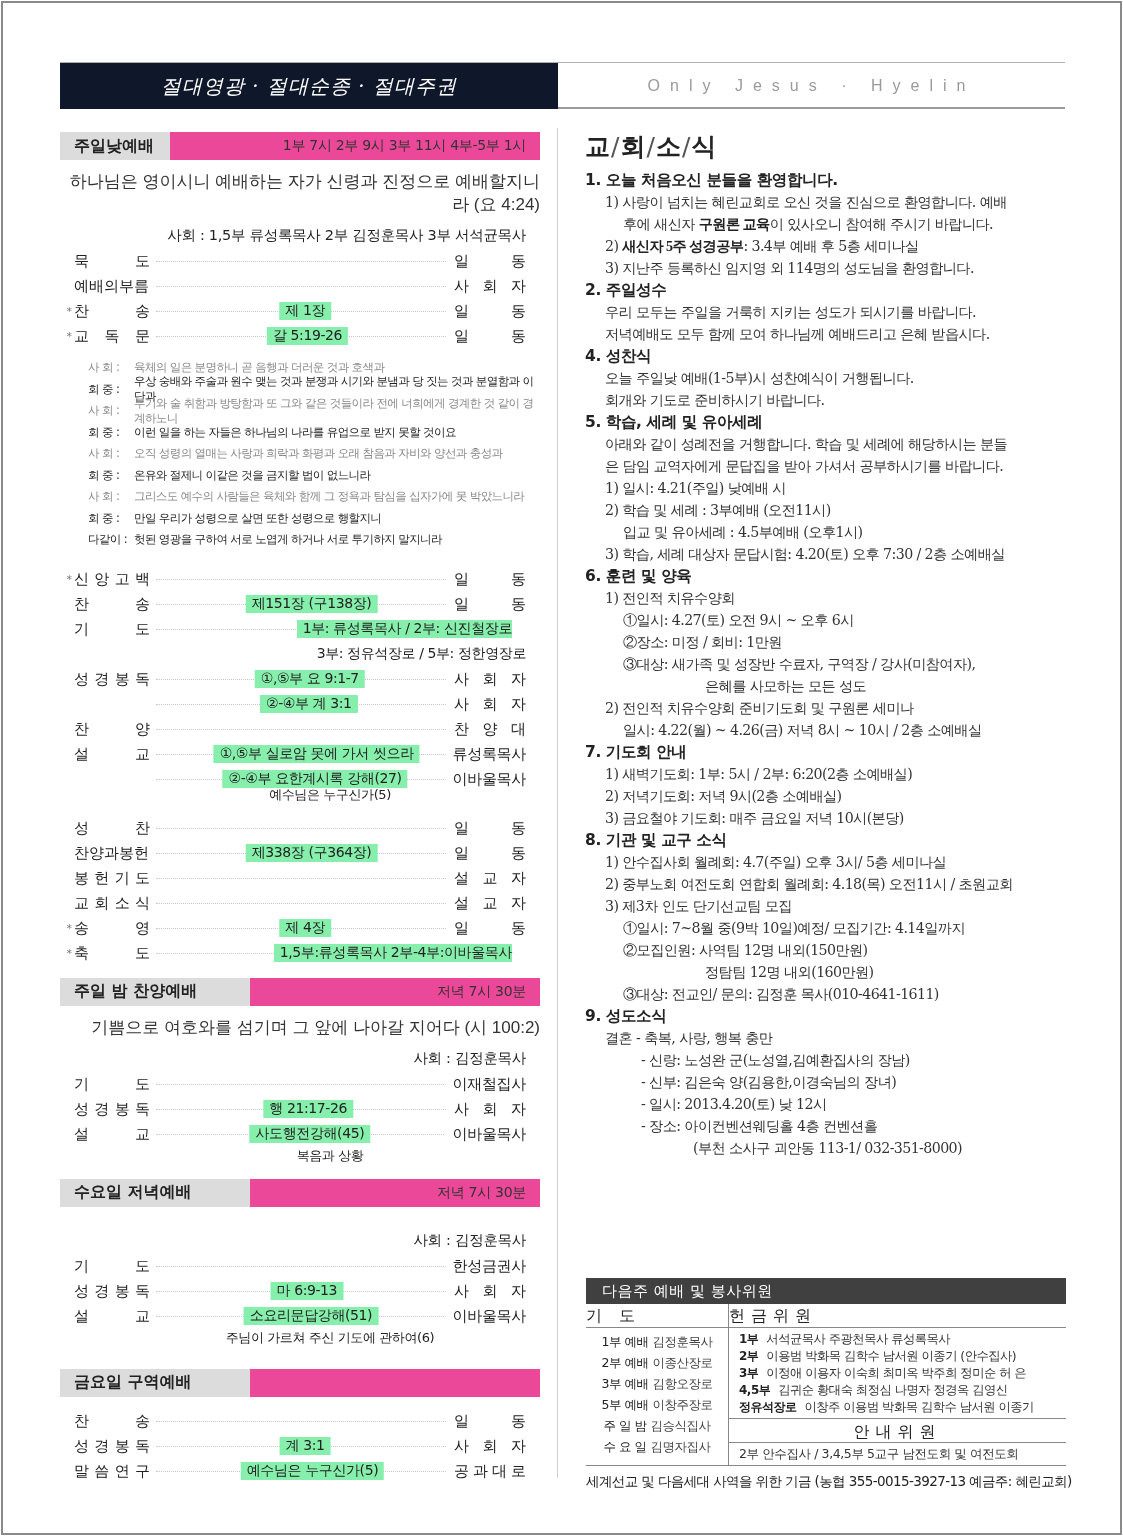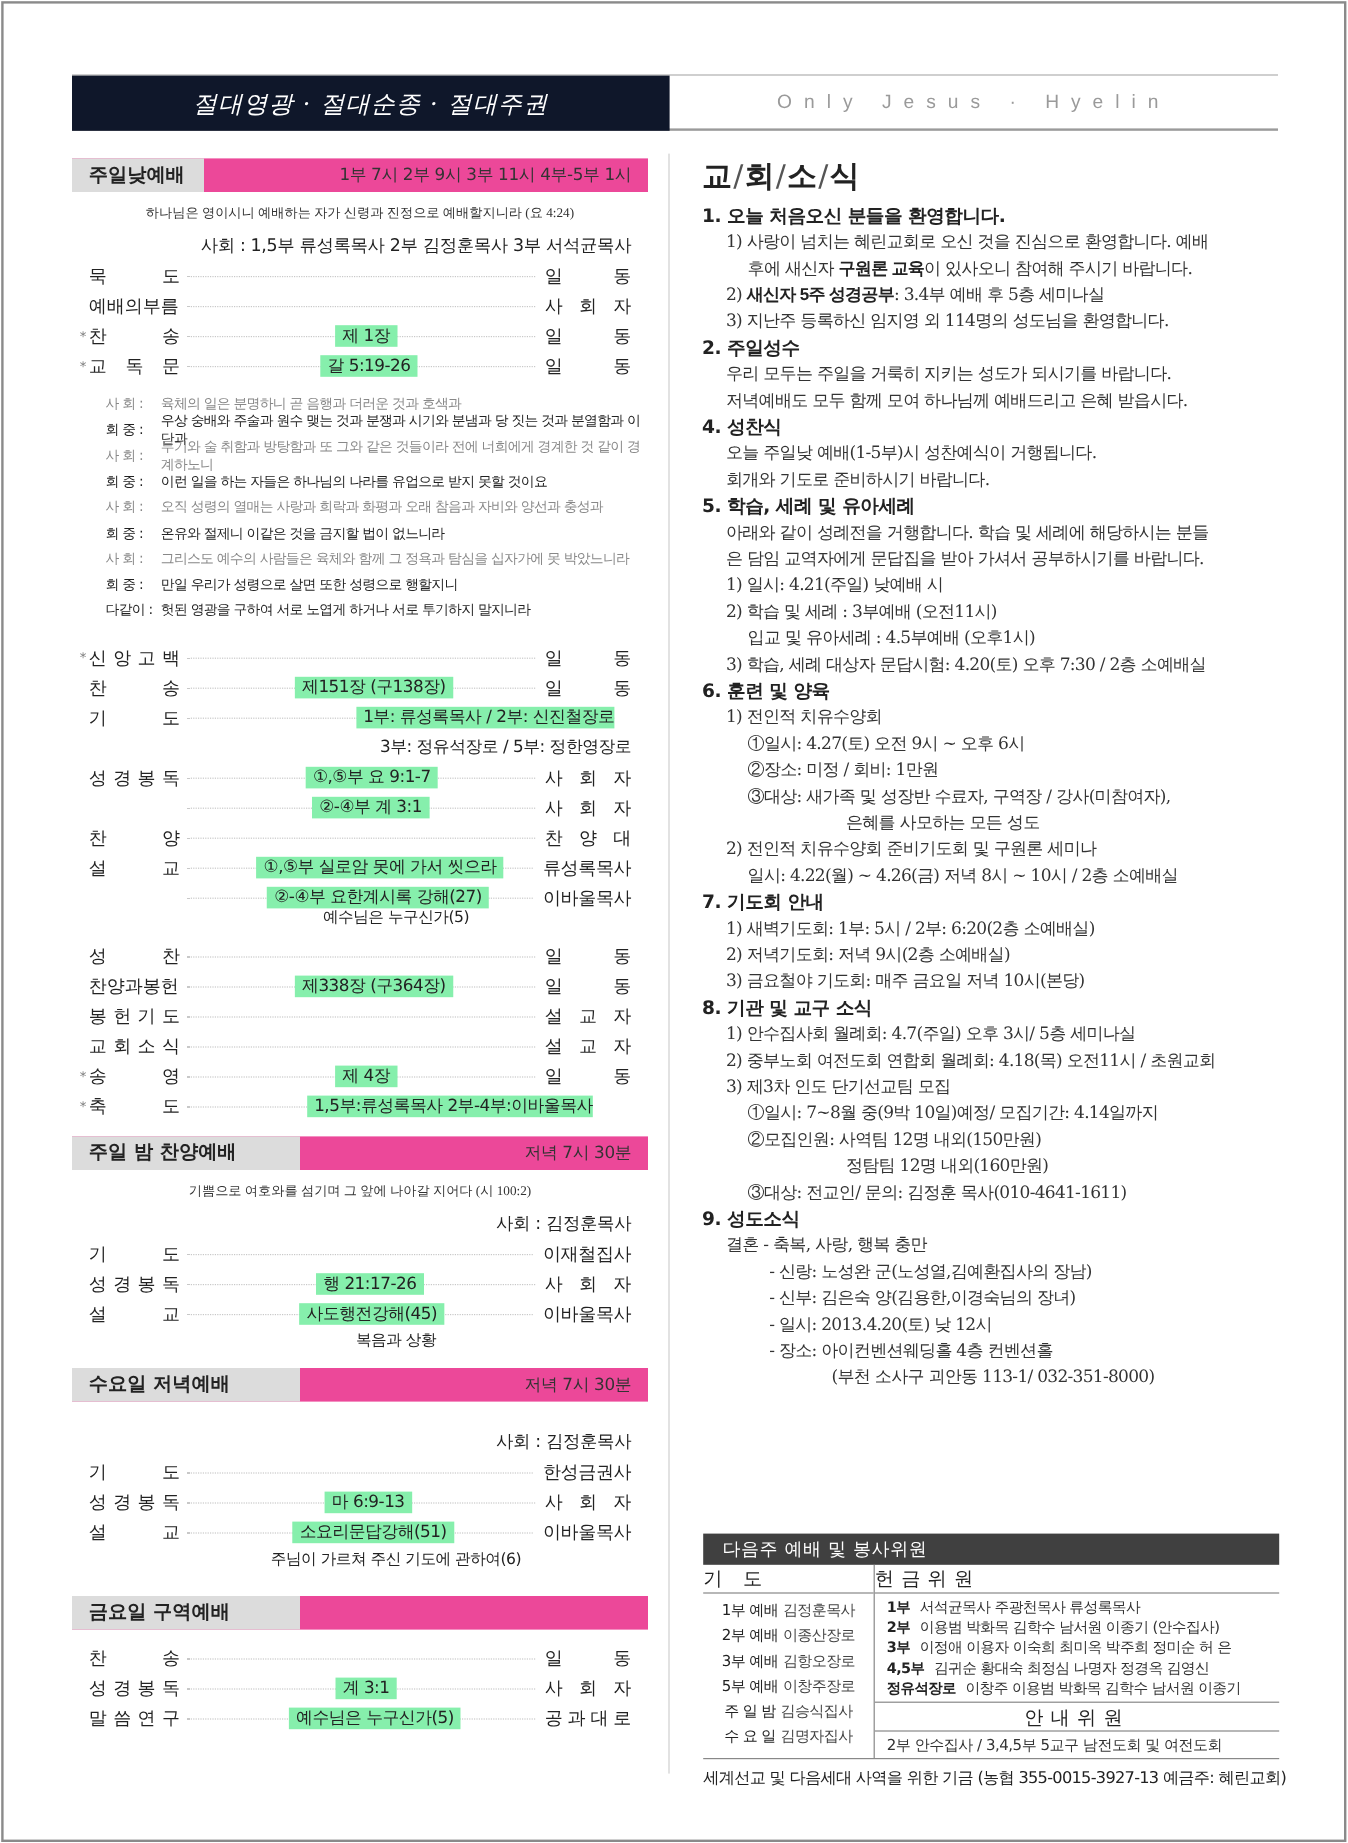--- a/index.html
+++ b/index.html
@@ -13,21 +13,21 @@
   .banner-right { position: absolute; left: 498px; top: 0; right: 0; height: 46px; display: flex; align-items: center; justify-content: center; color: #9a9a9a; font-family: "Liberation Sans", sans-serif; font-size: 16px; letter-spacing: 10px; }
 
   .col-divider { position: absolute; left: 557px; top: 128px; width: 1px; height: 1350px; background: #cfcfcf; }
 
   
   .left { position: absolute; left: 60px; top: 132px; width: 480px; }
   .sec-head { height: 28px; background: #ec4899; position: relative; display: flex; align-items: center; justify-content: space-between; }
   .sec-head .title { background: #dcdcdc; height: 28px; display: flex; align-items: center; padding: 0 14px; font-size: 16px; font-weight: bold; color: #222; min-width: 110px; }
   .sec-head.wide .title { min-width: 190px; }
   .sec-head .time { font-size: 14px; padding-right: 14px; color: #333; letter-spacing: -0.3px; }
-  .verse { text-align: center; font-family: Liberation Serif, serif; font-size: 11px; color: #333; margin: 10px 0 6px; }
+  .verse { text-align: right; font-family: Liberation Sans, sans-serif; font-size: 17px; color: #333; margin: 10px 0 6px; }
   .host { text-align: right; font-size: 14.5px; color: #222; margin: 10px 14px 4px 0; letter-spacing: -0.3px; }
   .row { display: flex; align-items: center; height: 25px; font-size: 15px; position: relative; }
   .row .star { width: 14px; font-size: 11px; color: #777; text-align: right; padding-right: 2px; }
   .row .label { width: 76px; display: flex; justify-content: space-between; color: #222; }
   .row .dots { flex: 1; border-bottom: 1px dotted #c8c8c8; margin: 0 8px 0 6px; height: 1px; position: relative; align-self: center; }
   .row .mid { position: absolute; left: 50%; transform: translateX(-42%); background: #86efac; padding: 0 6px; font-size: 14px; letter-spacing: -0.4px; white-space: nowrap; top: 50%; margin-top: -9px; }
   .row .mid.r { left: auto; right: 0; transform: none; padding-right: 0; }
   .row .who { width: 72px; display: flex; justify-content: space-between; margin-right: 14px; font-size: 15px; white-space: nowrap; }
   .row .who.free { width: auto; justify-content: flex-end; letter-spacing: -0.3px; }
   .sub-line { text-align: center; font-size: 13px; letter-spacing: -0.4px; color: #222; height: 20px; margin-left: 60px; }
@@ -40,21 +40,21 @@
 
   
   .right { position: absolute; left: 585px; top: 130px; width: 482px; }
   .news-title { font-size: 25px; font-weight: bold; color: #222; letter-spacing: 1px; margin-bottom: 6px; }
   .news-title .slash { font-weight: normal; color: #555; }
   .item-h { font-size: 15.5px; font-weight: bold; color: #222; height: 22px; line-height: 22px; letter-spacing: -0.4px; }
   .p { font-family: "DejaVu Serif", serif; font-size: 14.2px; color: #333; line-height: 22px; padding-left: 20px; letter-spacing: -0.6px; white-space: nowrap; }
   .p.i2 { padding-left: 38px; }
   .p.i3 { padding-left: 56px; }
   .p.i4 { padding-left: 120px; }
-  .p b { font-family: Liberation Sans, sans-serif; font-weight: bold; color: #222; }
+  .p b { font-family: Liberation Serif, serif; font-weight: bold; color: #222; }
 
   
   .nextweek { position: absolute; left: 586px; top: 1278px; width: 480px; }
   .nw-head { background: #404040; color: #fff; font-size: 15px; height: 26px; display: flex; align-items: center; padding-left: 16px; letter-spacing: 0.5px; }
   .nw-table { display: flex; border-bottom: 1px solid #888; }
   .nw-left { width: 143px; border-right: 1px solid #888; }
   .nw-right { flex: 1; }
   .nw-colh { text-align: left; font-size: 16px; height: 24px; line-height: 24px; border-bottom: 1px solid #888; letter-spacing: 6px; color: #222; }
   .nw-prayer { padding-top: 3px; }
   .nw-prayer .pr { font-size: 12.5px; height: 21px; line-height: 21px; text-align: center; letter-spacing: -0.5px; }
@@ -357,21 +357,21 @@
           <span>일</span>
           <span>동</span>
         </span>
       </div>
       <div class="row">
         <span class="star">*</span>
         <span class="label">
           <span>축</span>
           <span>도</span>
         </span>
-        <span class="dots" style="margin-right: 32px; text-decoration: underline;">
+        <span class="dots" style="margin-right: 14px; text-decoration: underline;">
           <span class="mid r">1,5부:류성록목사  2부-4부:이바울목사</span>
         </span>
         <span class="who" style="width: 0px;"></span>
       </div>
     </div>
 
   <div class="gap"></div>
 
   <div class="sec-head wide">
     <div class="title">주일 밤 찬양예배</div>

